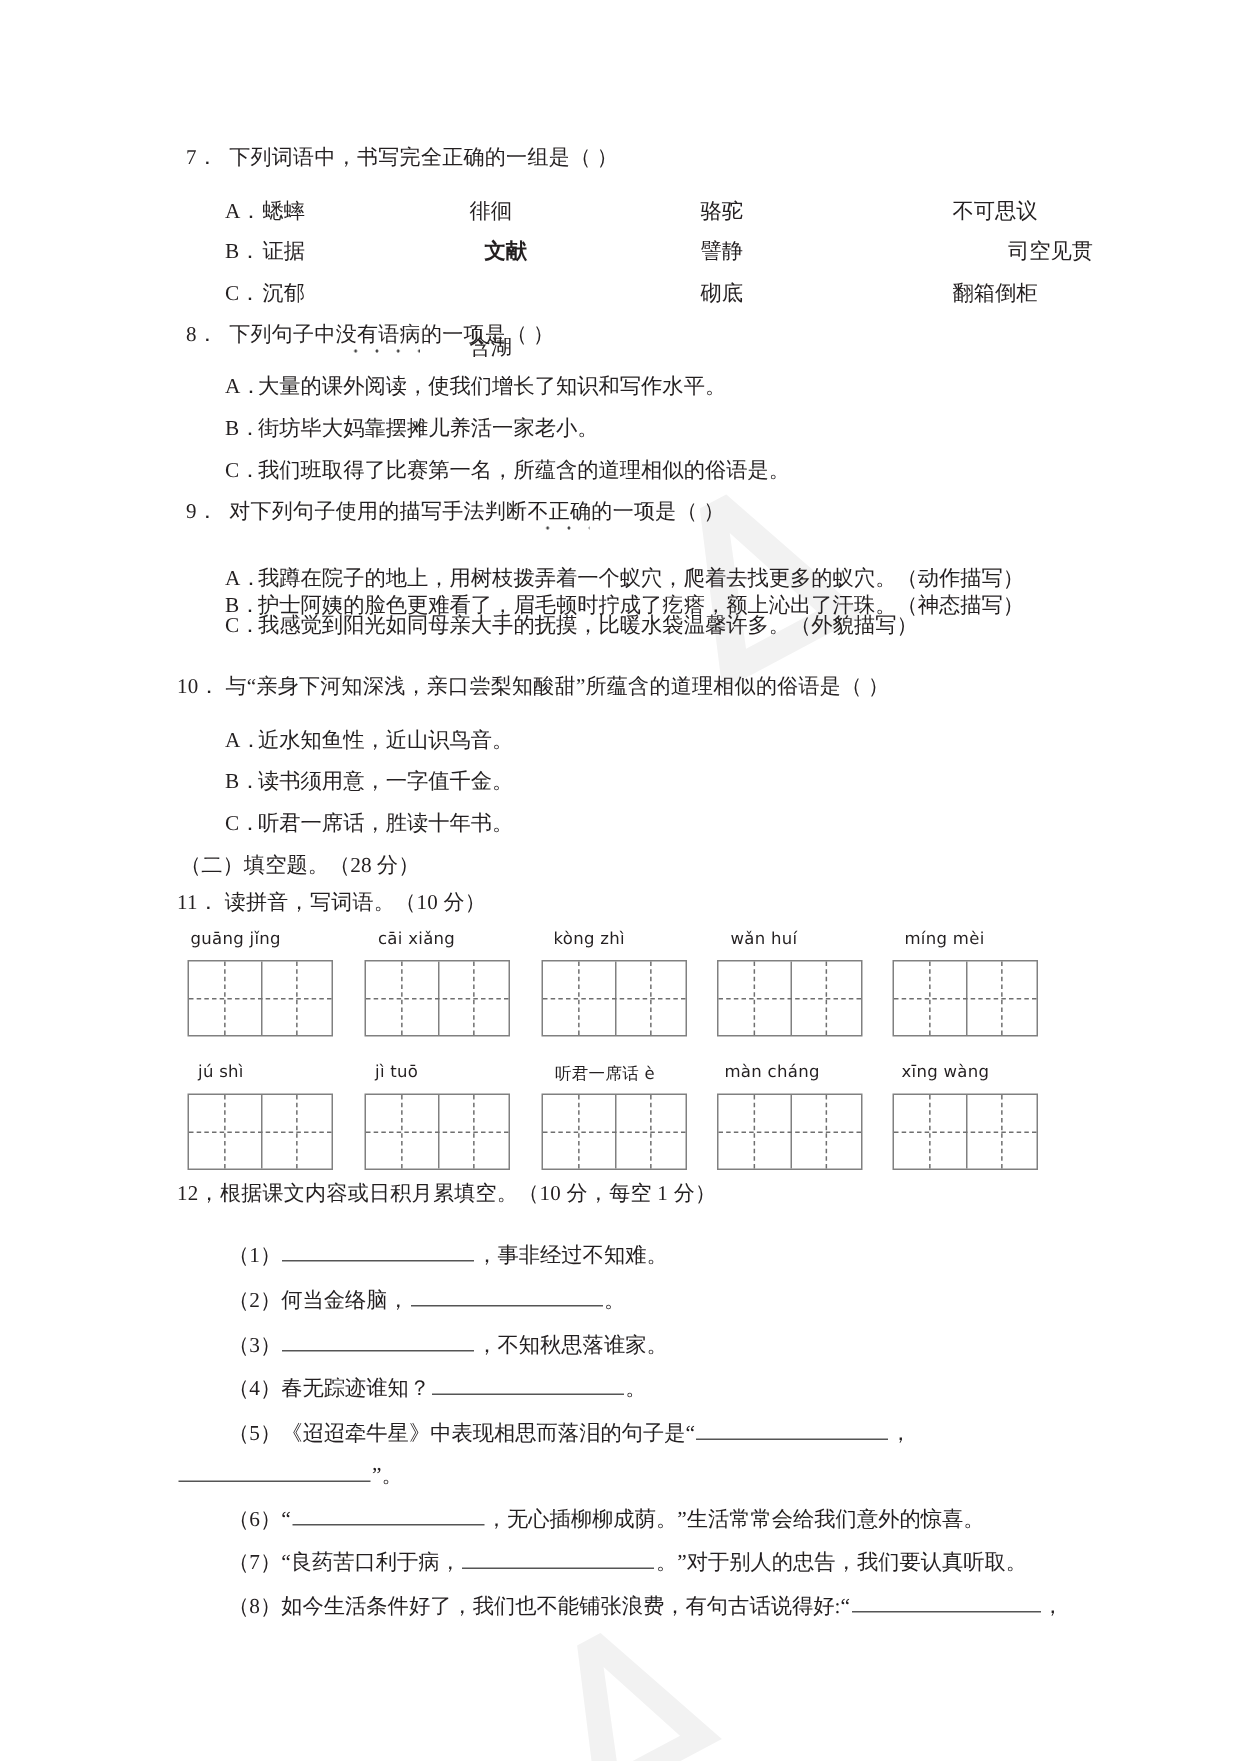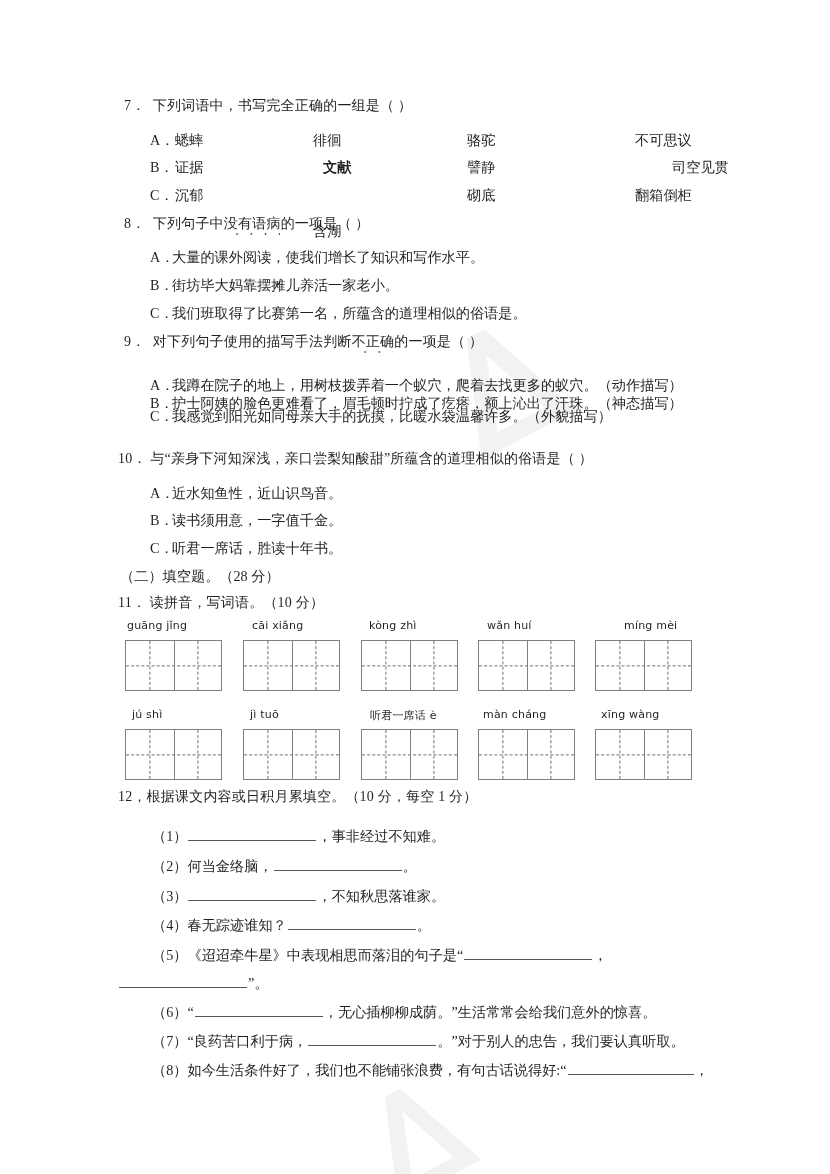--- a/index.html
+++ b/index.html
@@ -237,21 +237,21 @@
     <div class="section-head" style="left:120px; top:567px;">（二）填空题。（28 分）</div>
 
     <div class="qline" style="left:118px; top:596px;">
       <span class="qnum">11．</span>&nbsp;<span>读拼音，写词语。（10 分）</span>
     </div>
 
     <div class="pinyin" style="left:127px; top:619px;">guāng jǐng</div>
     <div class="pinyin" style="left:252px; top:619px;">cāi   xiǎng</div>
     <div class="pinyin" style="left:369px; top:619px;">kòng  zhì</div>
     <div class="pinyin" style="left:487px; top:619px;">wǎn   huí</div>
-    <div class="pinyin" style="left:624px; top:619px;">míng  mèi</div>
+    <div class="pinyin" style="left:603px; top:619px;">míng  mèi</div>
 
     <div class="grid" style="left:125px; top:640px; width:97px; height:51px;">
       <div class="cell"></div>
       <div class="cell"></div>
       <div class="hmid"></div>
     </div>
     <div class="grid" style="left:243px; top:640px; width:97px; height:51px;">
       <div class="cell"></div>
       <div class="cell"></div>
       <div class="hmid"></div>

